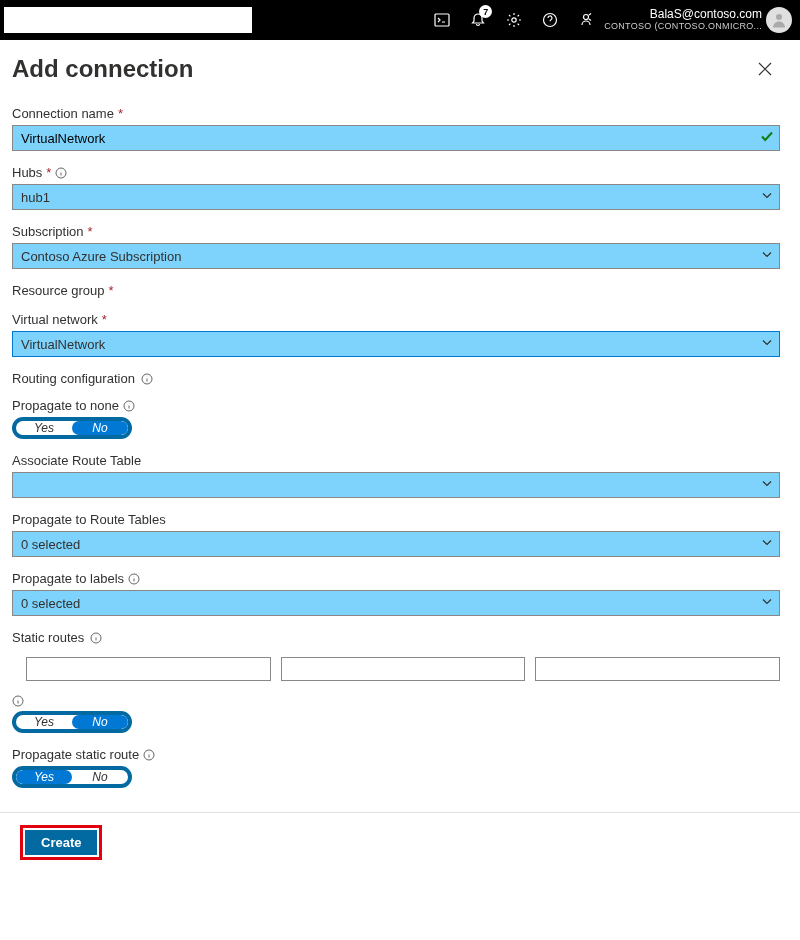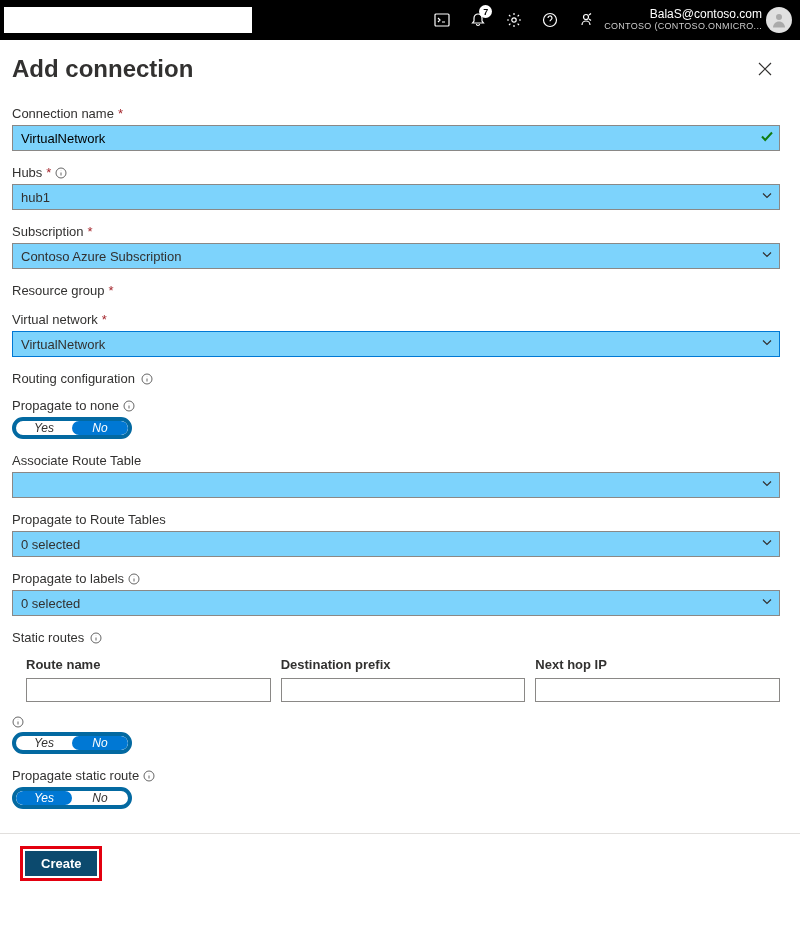--- a/index.html
+++ b/index.html
@@ -49,21 +49,21 @@
   .toggle-opt.active { background:#0078d4; color:#fff; border-radius: 12px; }
 
   .routes-table { margin-top: 10px; }
   .routes-header { display:flex; gap:10px; padding: 0 0 6px 14px; }
   .routes-header > div { flex:1; font-weight:600; font-size:13px; }
   .routes-row { display:flex; gap:10px; padding-left:14px; }
   .routes-row input { flex:1; height:24px; border:1px solid #8a8886; padding:0 6px; font-family:inherit; font-size:13px; }
 
   .footer { border-top: 1px solid #e1dfdd; margin-top: 24px; padding: 12px 20px 18px 20px; }
   .create-wrap { display:inline-block; border: 3px solid #e3000f; padding: 2px; }
-  .create-btn { background:#0c4a6e; color:#fff; border:none; padding: 5px 16px; font-size:13px; font-weight:600; cursor:pointer; }
+  .create-btn { background:#0369a1; color:#fff; border:none; padding: 5px 16px; font-size:13px; font-weight:600; cursor:pointer; }
 </style>
 </head>
 <body>
 
 <div class="topbar">
   <div class="search-box"></div>
   <div class="top-icons">
     <div class="top-icon">
       <svg viewBox="0 0 16 16">
           <rect x="1" y="2" width="14" height="12" rx="1"></rect>
@@ -255,25 +255,20 @@
   <div class="section-label">
     <span>Static routes</span>
     <span class="info-icon">
         <svg viewBox="0 0 12 12">
           <circle cx="6" cy="6" r="5"></circle>
           <path d="M6 3.5v.2M6 5.5v3"></path>
         </svg>
       </span>
   </div>
   <div class="routes-table">
-    <div class="routes-header">
-      <div>Route name</div>
-      <div>Destination prefix</div>
-      <div>Next hop IP</div>
-    </div>
     <div class="routes-row">
       <input style="">
       <input style="">
       <input style="">
     </div>
   </div>
 
   <div class="field" style="margin-top:14px;">
     <div class="field-label">
       <span class="info-icon">

